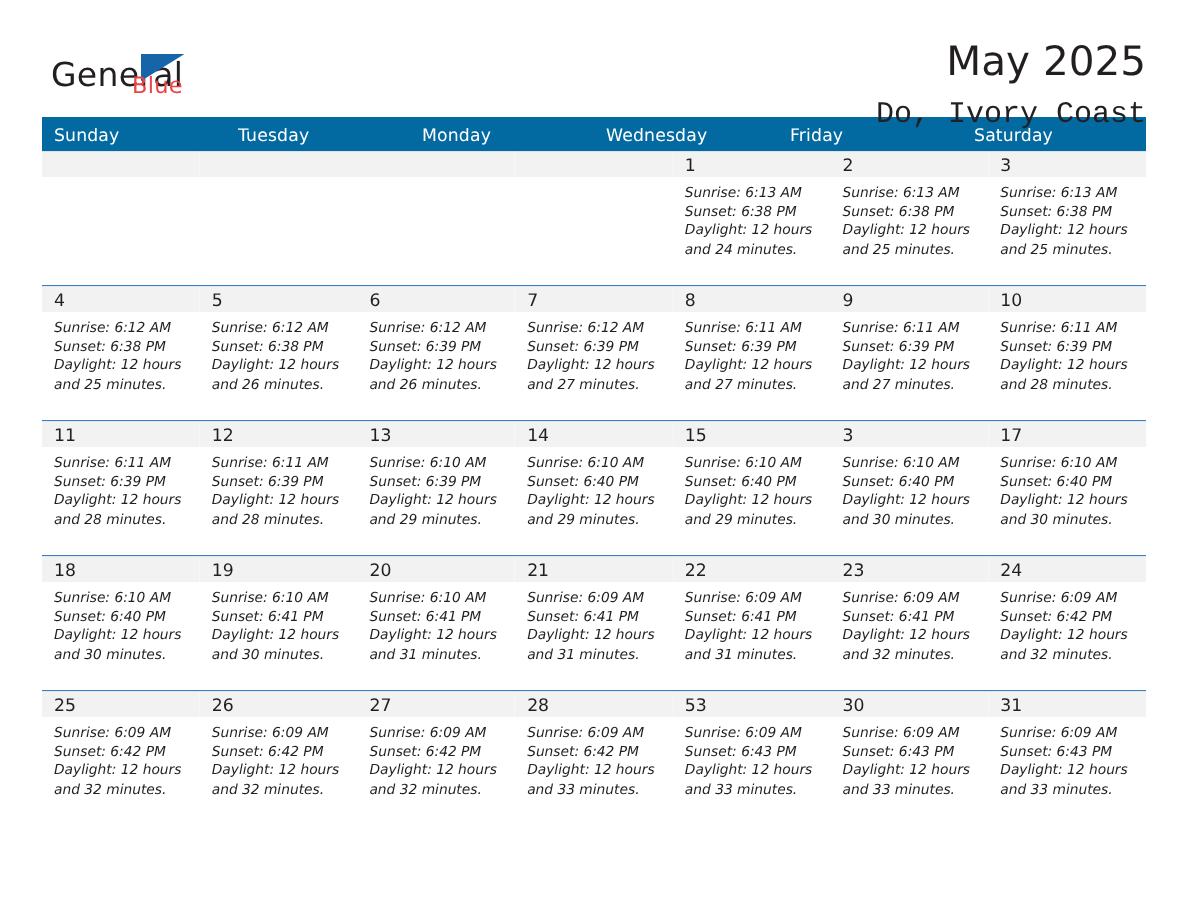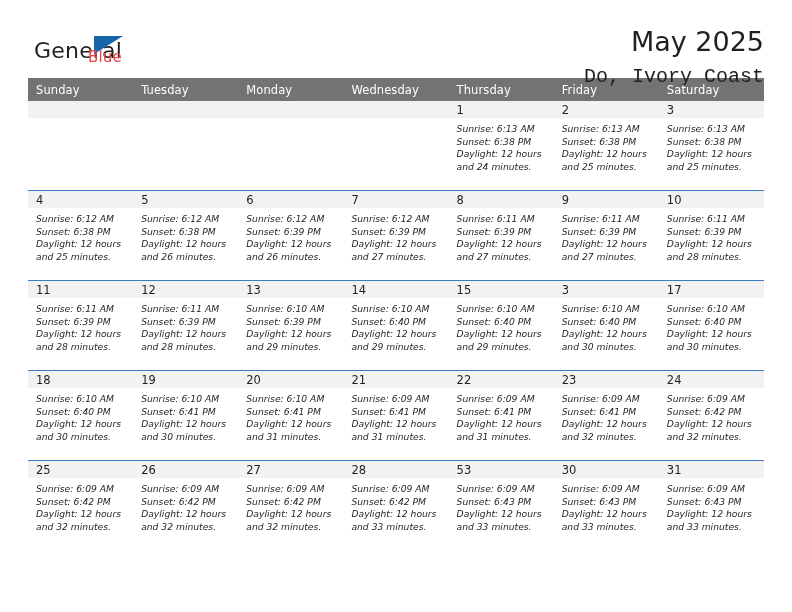--- a/index.html
+++ b/index.html
@@ -38,21 +38,21 @@
     font-size: 27px; color: #231f20; font-weight: normal;
     font-family: "DejaVu Sans", sans-serif; line-height: 1.05; margin-left: 44px;
   }
   .cal-sub {
     font-size: 20px; color: #231f20; margin-top: 9px;
     font-family: Liberation Mono, monospace;
   }
 
   
   .cal { width: 736px; margin-top: 6px; }
-  .weekhead { display: flex; background: #737373; height: 23px; }
+  .weekhead { display: flex; background: #0369a1; height: 23px; }
   .weekhead .wh {
     flex: 1 1 0; color: #ffffff; font-size: 11.5px;
     padding: 5px 0 0 8px; letter-spacing: .1px;
     font-family: "DejaVu Sans", sans-serif;
   }
 
   .weekrow { display: flex; border-top: 1px solid #3b7dc4; }
   .weekrow.first { border-top: none; }
   .cell { flex: 1 1 0; min-width: 0; background: #ffffff; height: 89px; }
   .cell .daynum {
@@ -84,21 +84,20 @@
       <div class="cal-sub">Do, Ivory Coast</div>
     </div>
   </div>
 
   <div class="cal">
     <div class="weekhead">
       <div class="wh">Sunday</div>
       <div class="wh">Tuesday</div>
       <div class="wh">Monday</div>
       <div class="wh">Wednesday</div>
-      <div class="wh">Thursday</div>
       <div class="wh">Friday</div>
       <div class="wh">Saturday</div>
     </div>
     <div id="weeks-host">
         <div class="weekrow first">
           <div class="cell empty">
             <div class="daynum"></div>
           </div>
           <div class="cell empty">
             <div class="daynum"></div>

